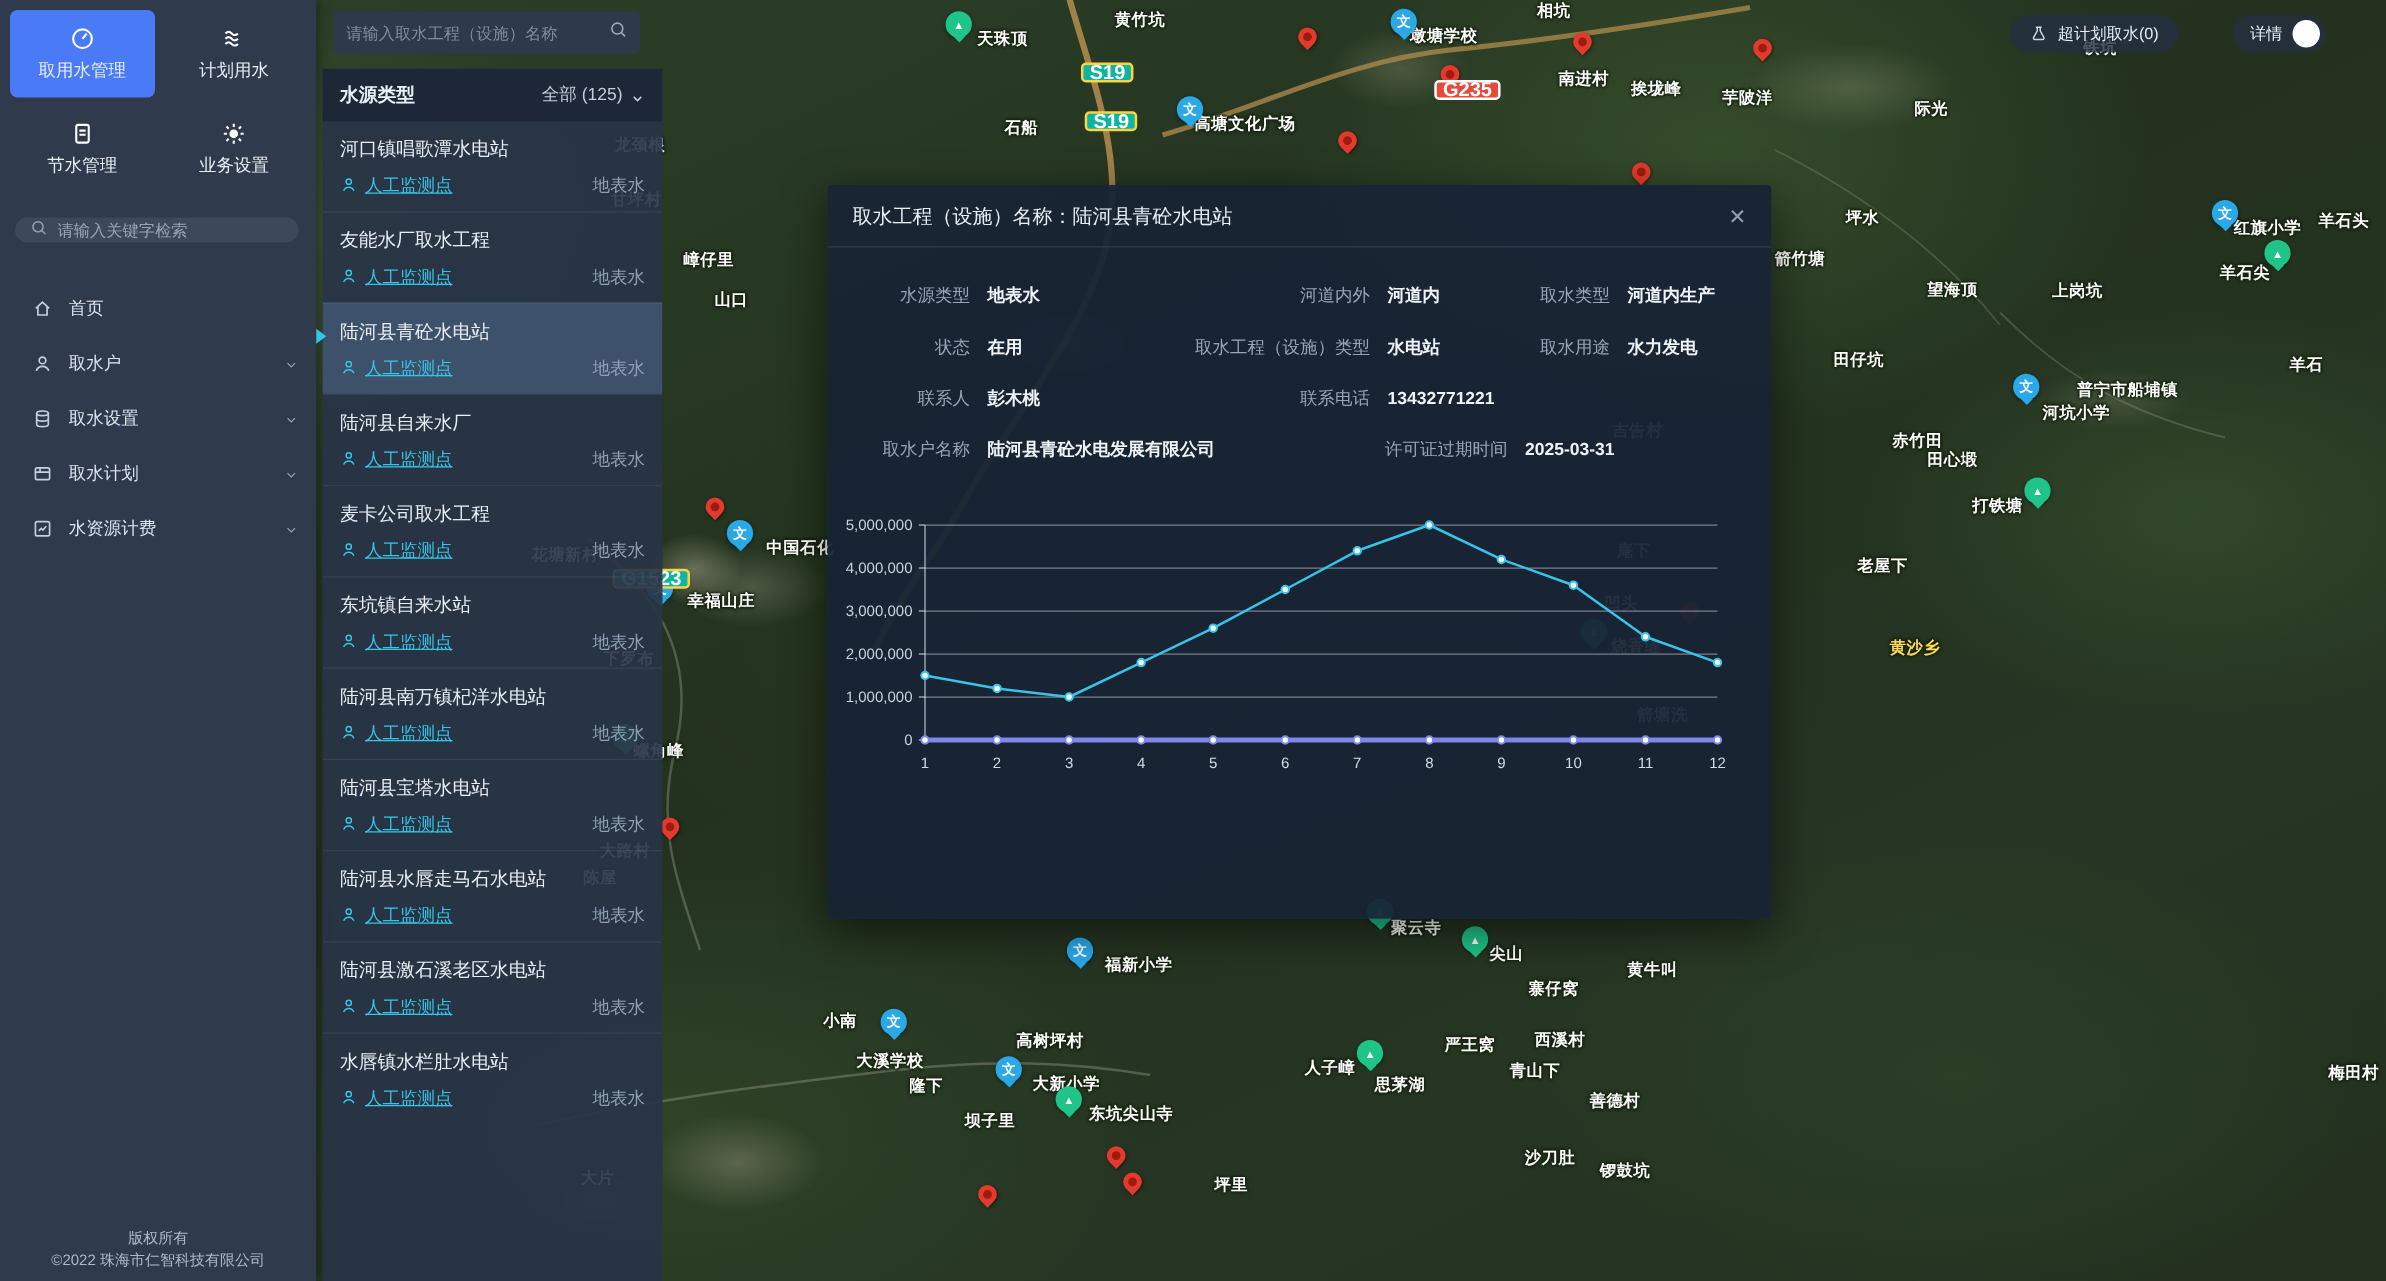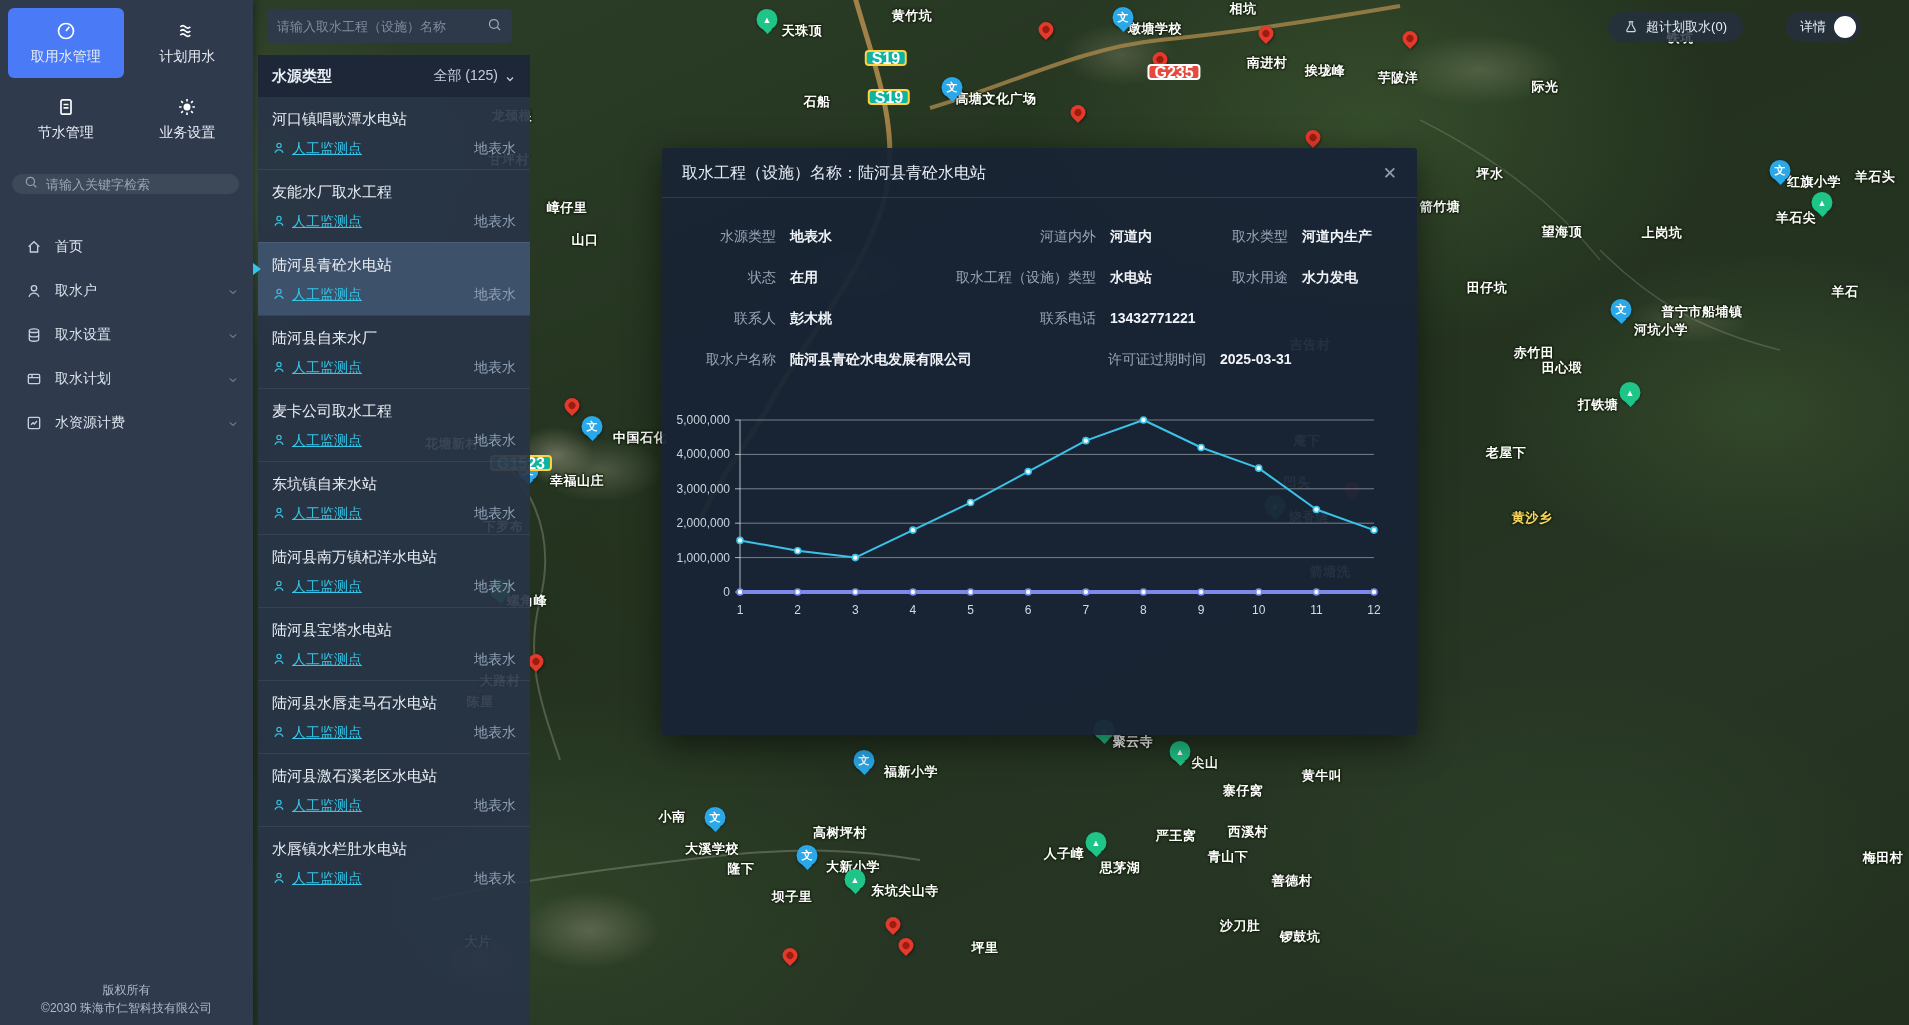--- a/index.html
+++ b/index.html
@@ -338,21 +338,21 @@
               <path d="M7.5 14.5l3-3 2 2 4-4.5"></path>
             </svg></span>
           <span>水资源计费</span>
           <span class="chev"><svg viewBox="0 0 24 24" fill="none" stroke="currentColor" stroke-width="2" width="100%" height="100%">
               <path d="M6 9l6 6 6-6"></path>
             </svg></span>
         </div>
       </nav>
     <div class="copyright">
       <div>版权所有</div>
-      <div>©2030 珠海市仁智科技有限公司</div>
+      <div>©2022 珠海市仁智科技有限公司</div>
     </div>
   </aside>
   <div class="collapse-arrow"></div>
 
   <section class="list-wrap">
     <div class="list-search">
       <input placeholder="请输入取水工程（设施）名称" style="">
       <span><svg viewBox="0 0 24 24" fill="none" stroke="currentColor" stroke-width="2" width="15" height="15">
             <circle cx="11" cy="11" r="7"></circle>
             <path d="M16.5 16.5L21 21"></path>

